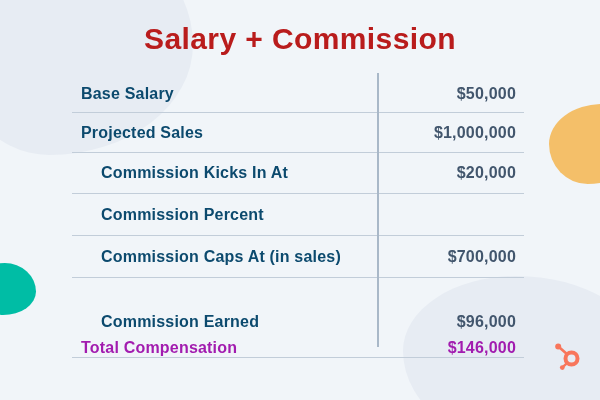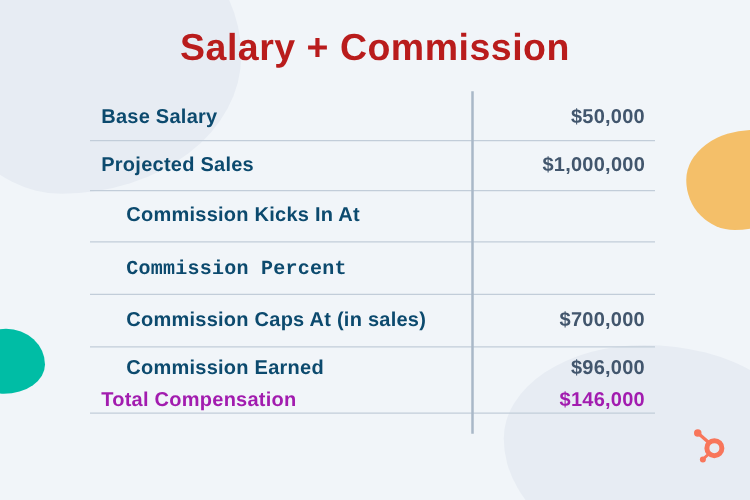--- a/index.html
+++ b/index.html
@@ -47,23 +47,23 @@
   }
   .t-row{
     display:flex;align-items:center;
     box-sizing:border-box;
     border-bottom:1px solid #c2cdd9;
   }
   .t-row:nth-child(1){height:37px;}
   .t-row:nth-child(2){height:38px;}
   .t-row:nth-child(3){height:40px;}
   .t-row:nth-child(4){height:41px;}
-  .t-row:nth-child(5){height:42px;font-family:Liberation Mono, monospace;}
+  .t-row:nth-child(5){height:42px;}
   .t-row:nth-child(6){height:42px;}
-  .t-row:nth-child(7){height:34px;border-bottom:none;}
+  .t-row:nth-child(7){height:34px;border-bottom:none;margin-top:27px;}
   .t-label{
     flex:0 0 306px;box-sizing:border-box;
     padding-left:9px;
     font-size:16px;font-weight:bold;letter-spacing:.2px;
     color:#0c4a6e;
     white-space:nowrap;overflow:hidden;
   }
   .t-row.indent .t-label{padding-left:29px;}
   .t-value{
     flex:1;box-sizing:border-box;
@@ -104,20 +104,21 @@
     <div class="t-row">
       <span class="t-label">Base Salary</span>
       <span class="t-value">$50,000</span>
     </div>
     <div class="t-row">
       <span class="t-label">Projected Sales</span>
       <span class="t-value">$1,000,000</span>
     </div>
     <div class="t-row indent">
       <span class="t-label">Commission Kicks In At</span>
+      <span class="t-value">$20,000</span>
     </div>
     <div class="t-row indent">
       <span class="t-label">Commission Percent</span>
     </div>
     <div class="t-row indent">
       <span class="t-label">Commission Caps At (in sales)</span>
       <span class="t-value">$700,000</span>
     </div>
     <div class="t-row indent">
       <span class="t-label">Commission Earned</span>

